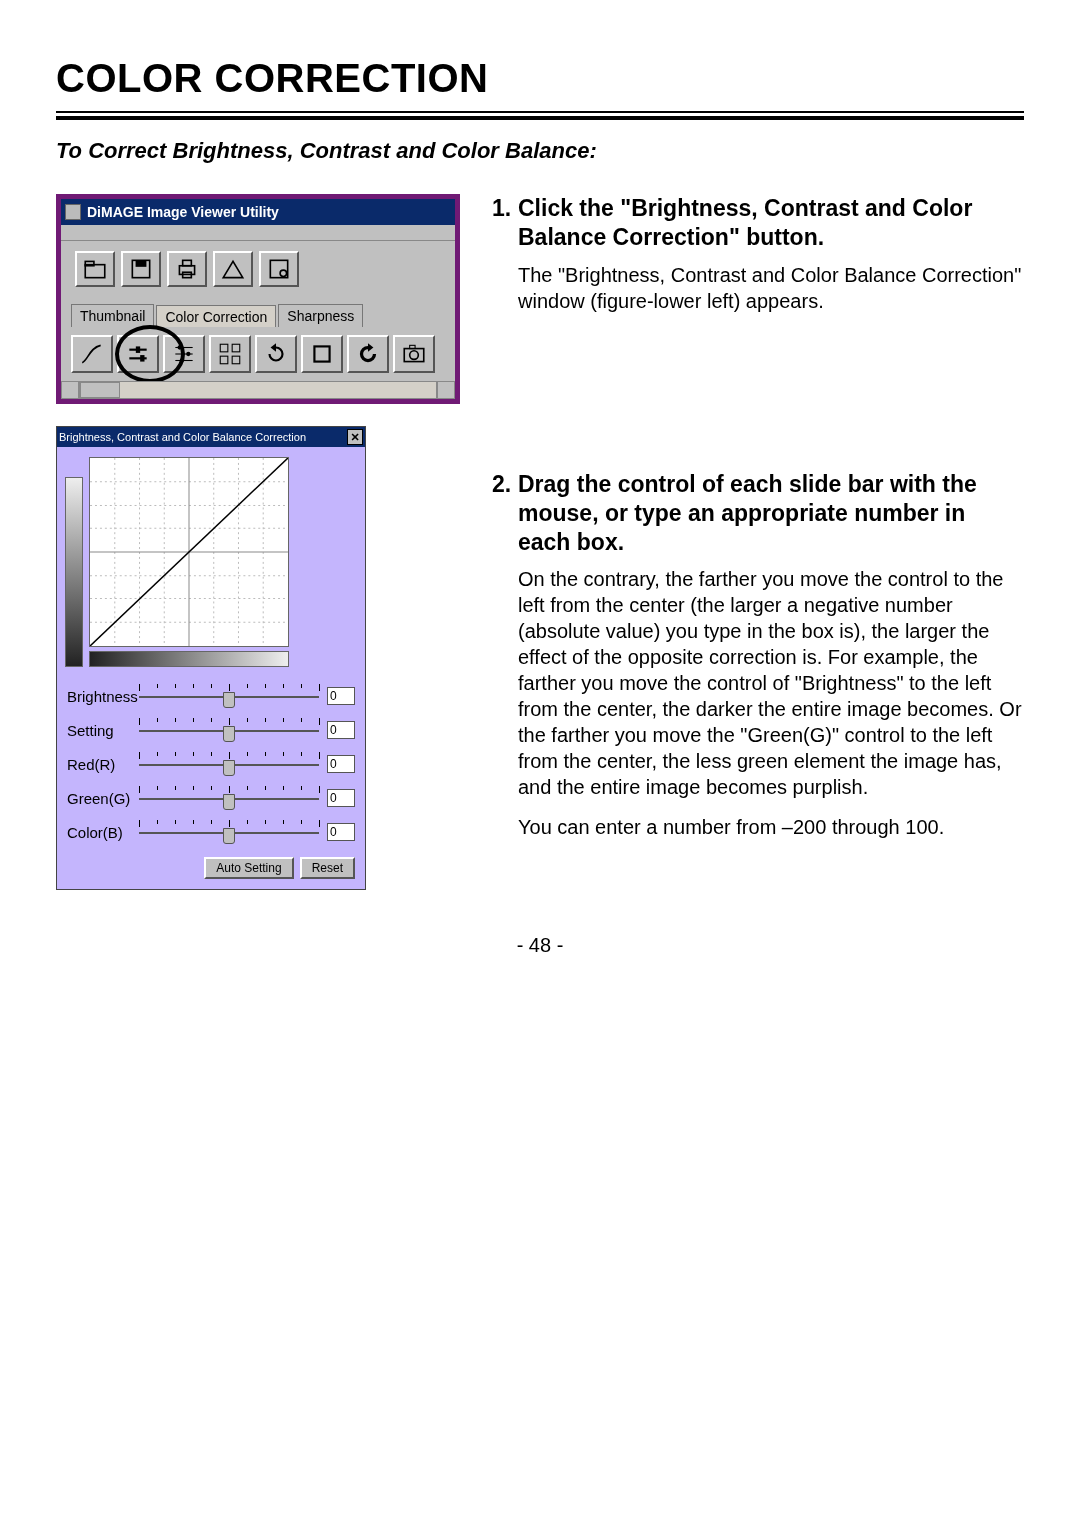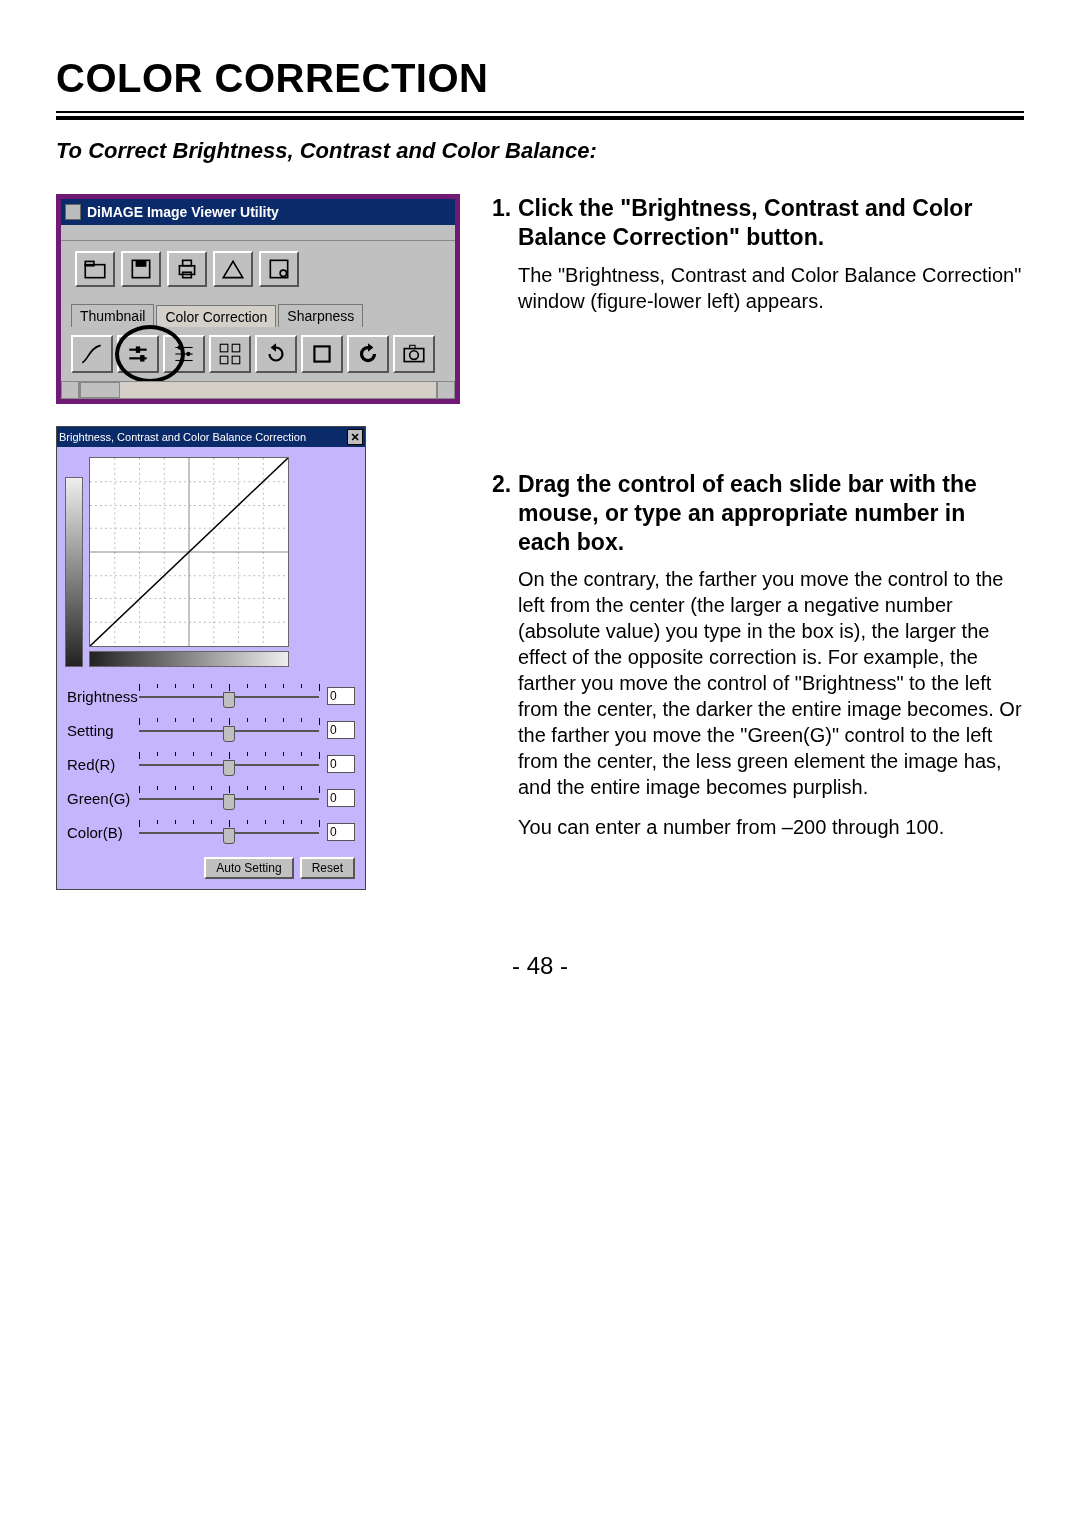--- a/index.html
+++ b/index.html
@@ -11,21 +11,21 @@
   .subtitle { font-family: Arial, Helvetica, sans-serif; font-style: italic; font-weight: 700; font-size: 22px; margin-top: 18px; }
   .content-row { display: flex; margin-top: 30px; }
   .figures-col { width: 410px; }
   .text-col { flex: 1; padding-left: 26px; }
   .step { margin-bottom: 36px; }
   .step-title { display: flex; font-weight: 700; font-size: 23px; line-height: 1.25; margin-bottom: 10px; }
   .step-num { width: 26px; flex: 0 0 26px; }
   .step-body { flex: 1; }
   .para-indent { margin-left: 26px; font-size: 20px; line-height: 1.3; }
   .para-indent p { margin-bottom: 14px; }
-  .page-number { text-align: center; font-size: 24px; margin-top: 62px; }
+  .page-number { text-align: center; font-size: 20px; margin-top: 44px; }
 
   
   .figA { width: 404px; background: #c0c0c0; border: 5px solid #701a75; }
   .titlebarA { height: 26px; background: linear-gradient(#0a2a6a,#0a2a6a); color: #fff; display: flex; align-items: center; padding: 0 4px; font-size: 14px; font-weight: 700; }
   .titlebarA .ico { width: 16px; height: 16px; background:#bbb; margin-right:6px; border:1px solid #666; }
   .figA .menuStrip { height: 16px; background:#c0c0c0; border-bottom:1px solid #888; }
   .figA .bigtools { height: 56px; background:#c0c0c0; padding: 10px 14px; display:flex; gap:6px; }
   .bigbtn { width:40px; height:36px; background:#c0c0c0; border:2px solid #fff; border-right-color:#555; border-bottom-color:#555; display:flex; align-items:center; justify-content:center; }
   .bigbtn svg { width:26px; height:26px; }
   .tabsA { height: 30px; background:#c0c0c0; padding: 2px 10px 0 10px; display:flex; align-items:flex-end; }

